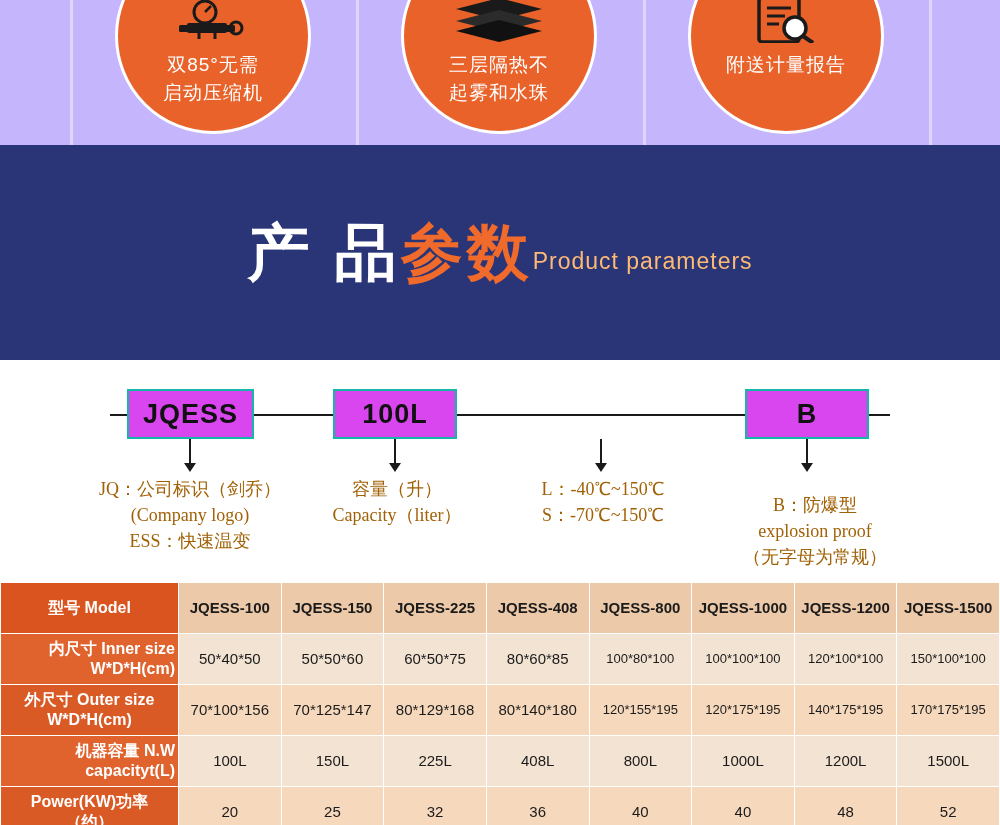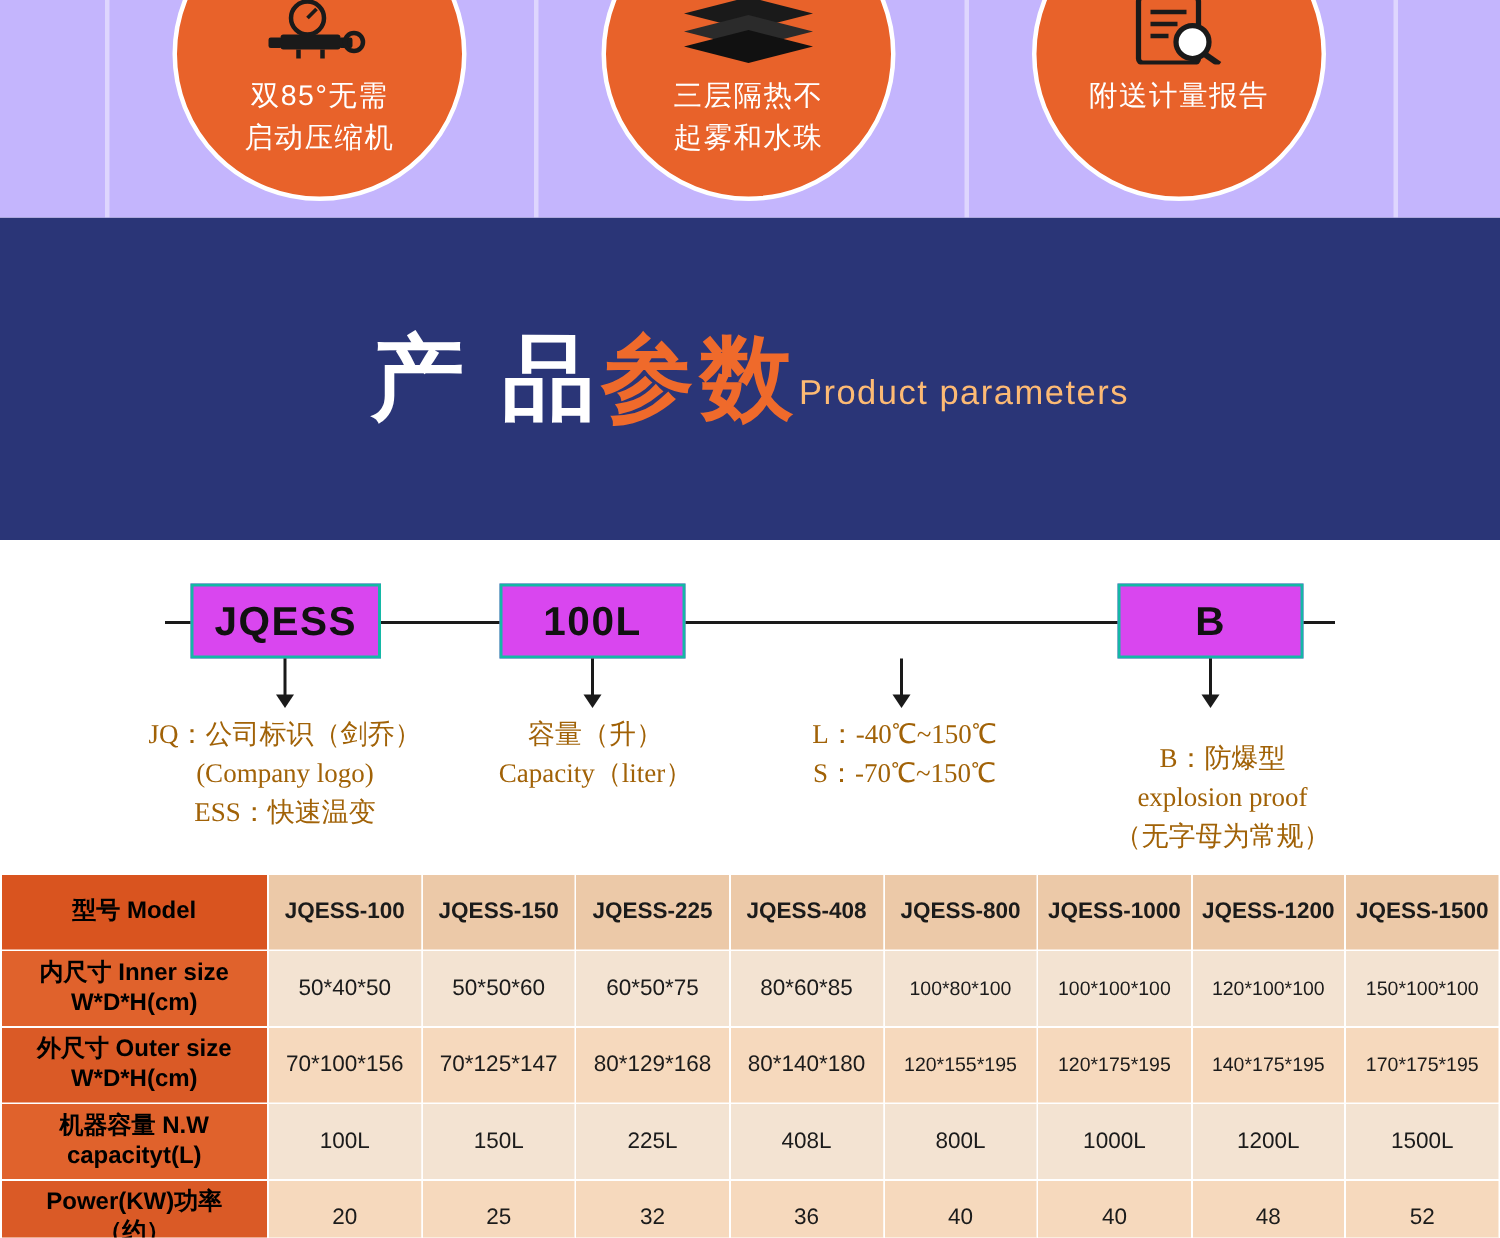--- a/index.html
+++ b/index.html
@@ -147,26 +147,26 @@
     color: #1b1b1b;
     height: 51px;
     padding: 2px 3px;
     line-height: 20px;
     box-sizing: border-box;
     overflow: hidden;
   }
   .spec-table td.head-col {
     width: 178px;
     font-weight: bold;
-    color: #000000;
+    color: #ffffff;
     font-size: 16px;
   }
   .spec-table tr.row-a td { background: #f3e3d2; }
   .spec-table tr.row-b td { background: #f6d9bd; }
-  .spec-table tr.row-a td.head-col { background: #e0622c; }
+  .spec-table tr.row-a td.head-col { background: #e0622c; text-align: right; }
   .spec-table tr.row-b td.head-col { background: #da5a26; }
   .spec-table tr.row-head td { background: #ecc9a8; font-weight: bold; }
   .spec-table tr.row-head td.head-col { background: #d9541f; }
   .spec-table td.small { font-size: 13px; }
 </style>
 </head>
 <body>
 
 <div class="feature-strip">
 

